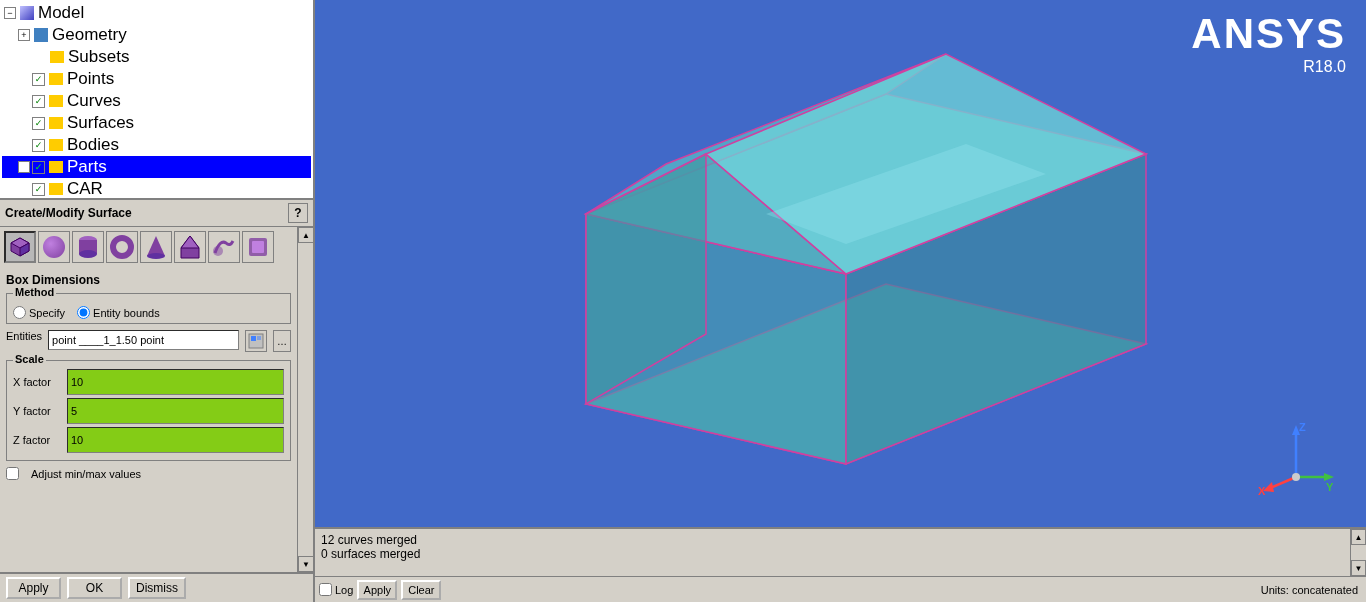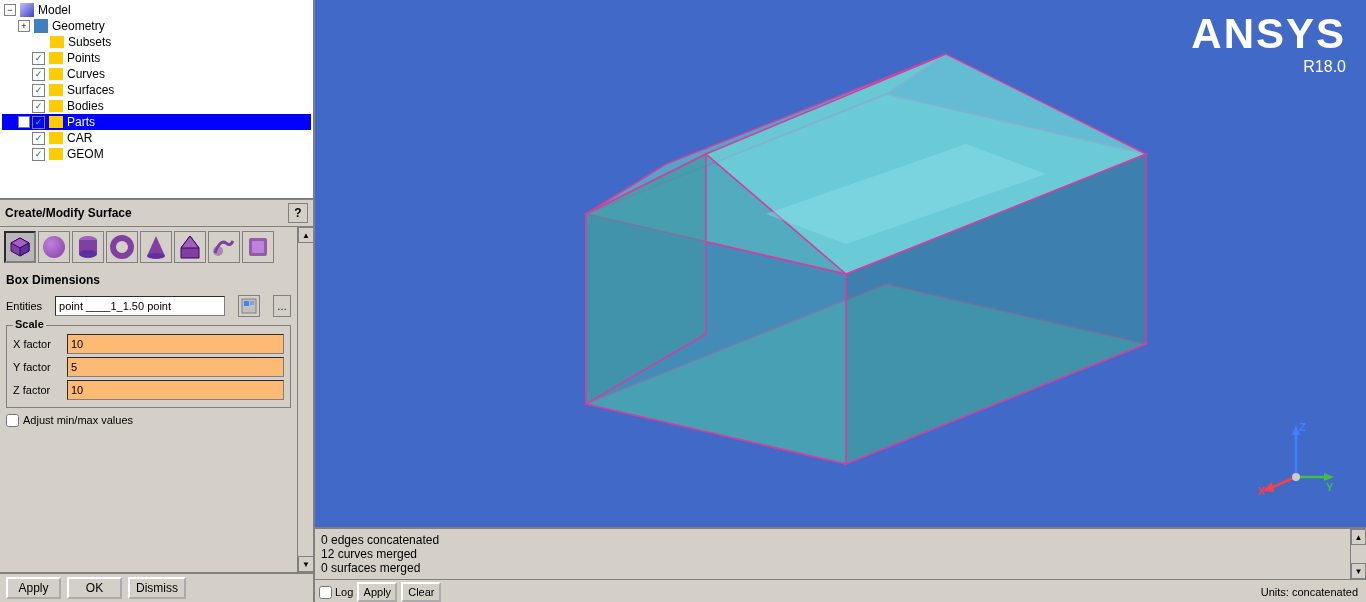--- a/index.html
+++ b/index.html
@@ -11,21 +11,21 @@
     
     .left-panel { width: 315px; display: flex; flex-direction: column; background: #d4d0c8; border-right: 2px solid #808080; flex-shrink: 0; }
 
     
     .tree-area { height: 200px; background: #ffffff; border-bottom: 2px solid #808080; overflow: auto; padding: 2px; }
     .tree-item { display: flex; align-items: center; gap: 2px; padding: 1px 0; cursor: default; white-space: nowrap; }
     .tree-item.selected { background: #0000ff; color: white; }
     .tree-item .indent { display: inline-block; }
     .tree-checkbox { width: 13px; height: 13px; display: inline-flex; align-items: center; justify-content: center; background: #fff; border: 1px solid #808080; font-size: 9px; color: green; flex-shrink: 0; }
     .tree-expand { width: 12px; height: 12px; display: inline-flex; align-items: center; justify-content: center; border: 1px solid #808080; background: #fff; font-size: 9px; flex-shrink: 0; cursor: pointer; }
-    .tree-label { font-size: 12px; }
+    .tree-label { font-size: 17px; }
 
     
     .panel-scroll { flex: 1; overflow-y: auto; overflow-x: hidden; background: #d4d0c8; }
     .panel-scroll::-webkit-scrollbar { width: 16px; }
     .panel-scroll::-webkit-scrollbar-track { background: #d4d0c8; }
     .panel-scroll::-webkit-scrollbar-thumb { background: #a0a0a0; border: 1px solid #808080; }
 
     
     .cms-header { display: flex; align-items: center; justify-content: space-between; padding: 3px 5px; background: #d4d0c8; border-bottom: 1px solid #808080; }
     .cms-title { font-weight: bold; font-size: 12px; }
@@ -38,30 +38,30 @@
 
     
     .box-section { margin: 4px 6px; }
     .section-title { font-weight: bold; font-size: 12px; margin-bottom: 4px; padding: 2px 0; }
     .group-box { border: 1px solid #808080; padding: 4px 6px; margin-bottom: 6px; position: relative; }
     .group-box-title { position: absolute; top: -8px; left: 6px; background: #d4d0c8; padding: 0 2px; font-size: 11px; font-weight: bold; }
 
     .radio-group { display: flex; align-items: center; gap: 12px; margin-top: 6px; }
     .radio-option { display: flex; align-items: center; gap: 3px; cursor: pointer; font-size: 11px; }
 
-    .entities-row { display: flex; align-items: center; gap: 13px; margin-top: 6px; font-size: 11px; }
+    .entities-row { display: flex; align-items: flex-start; gap: 6px; margin-top: 6px; font-size: 11px; }
     .entities-input { flex: 1; height: 20px; border: 1px inset #808080; background: white; padding: 1px 3px; font-size: 11px; }
     .icon-small-btn { width: 22px; height: 22px; background: #d4d0c8; border: 1px solid #808080; display: flex; align-items: center; justify-content: center; cursor: pointer; font-size: 10px; }
 
     .scale-group { margin-top: 6px; }
     .scale-row { display: flex; align-items: center; gap: 4px; margin-bottom: 3px; }
     .scale-label { width: 50px; font-size: 11px; }
-    .scale-input { flex: 1; height: 20px; border: 1px inset #808080; background: #fdba74; padding: 6px 3px; font-size: 11px; }
-
-    .checkbox-row { display: flex; gap: 4px; margin-top: 6px; font-size: 11px; }
+    .scale-input { flex: 1; height: 20px; border: 1px inset #808080; background: #84cc16; padding: 12px 3px; font-size: 11px; }
+
+    .checkbox-row { display: flex; align-items: center; gap: 12px; margin-top: 6px; font-size: 11px; }
 
     
     .panel-buttons { display: flex; align-items: center; gap: 6px; padding: 4px 6px; background: #d4d0c8; border-top: 2px solid #808080; height: 30px; }
     .btn { height: 22px; min-width: 55px; background: #d4d0c8; border: 2px outset #ffffff; font-size: 12px; cursor: pointer; display: flex; align-items: center; justify-content: center; padding: 0 6px; }
 
     
     .viewport-area { flex: 1; display: flex; flex-direction: column; }
     .viewport-3d { flex: 1; background: #4169c8; position: relative; overflow: hidden; }
 
     
@@ -224,20 +224,33 @@
               <svg width="24" height="24" viewBox="0 0 24 24">
                 <rect x="3" y="3" width="18" height="18" rx="2" fill="#8040a0" opacity="0.8"></rect>
                 <rect x="6" y="6" width="12" height="12" rx="1" fill="#c080e0"></rect>
               </svg>
             </div>
           </div>
 
           <div class="box-section">
             <div class="section-title">Box Dimensions</div>
 
+            <div class="group-box">
+              <span class="group-box-title">Method</span>
+              <div class="radio-group" style="margin-top:8px;">
+                <label class="radio-option">
+                  <input type="radio" name="method" style="">
+                  <span>Specify</span>
+                </label>
+                <label class="radio-option">
+                  <input type="radio" name="method" checked="" style="">
+                  <span>Entity bounds</span>
+                </label>
+              </div>
+            </div>
 
             <div class="entities-row">
               <span>Entities</span>
               <input type="text" class="entities-input" value="point ____1_1.50 point" style="">
               <div class="icon-small-btn">
                 <svg width="16" height="16" viewBox="0 0 16 16">
                   <rect x="1" y="1" width="14" height="14" fill="#c0c0c0" stroke="#808080"></rect>
                   <rect x="3" y="3" width="5" height="5" fill="#4080ff"></rect>
                   <rect x="9" y="3" width="4" height="4" fill="#4080ff" opacity="0.5"></rect>
                 </svg>
@@ -333,21 +346,20 @@
           <text x="70" y="74" fill="#40c040" font-size="11" font-weight="bold">Y</text>
 
           <circle cx="40" cy="60" r="4" fill="#cccccc"></circle>
         </svg>
       </div>
     </div>
 
     <div class="console-area">
       <div class="console-content">
         <div class="console-text">
-          <div>0 edges concatenated</div>
           <div>12 curves merged</div>
           <div>0 surfaces merged</div>
         </div>
         <div class="console-scrollbar">
           <div class="scrollbar-up">▲</div>
           <div class="scrollbar-track"></div>
           <div class="scrollbar-down">▼</div>
         </div>
       </div>
       <div class="console-buttons">

